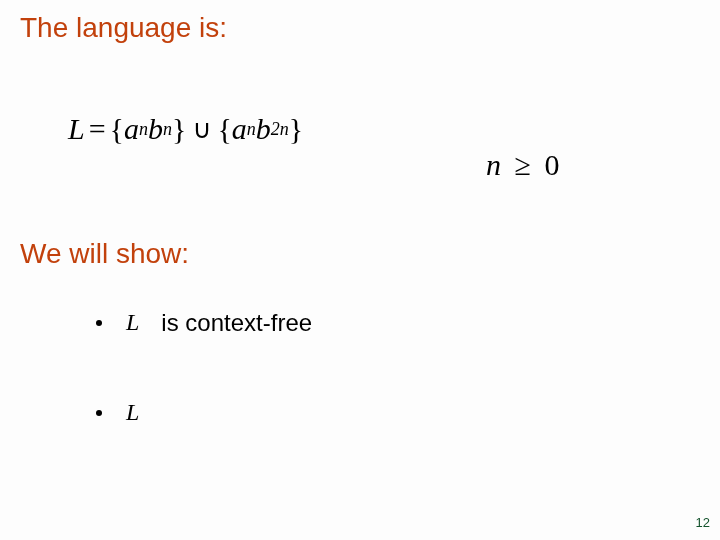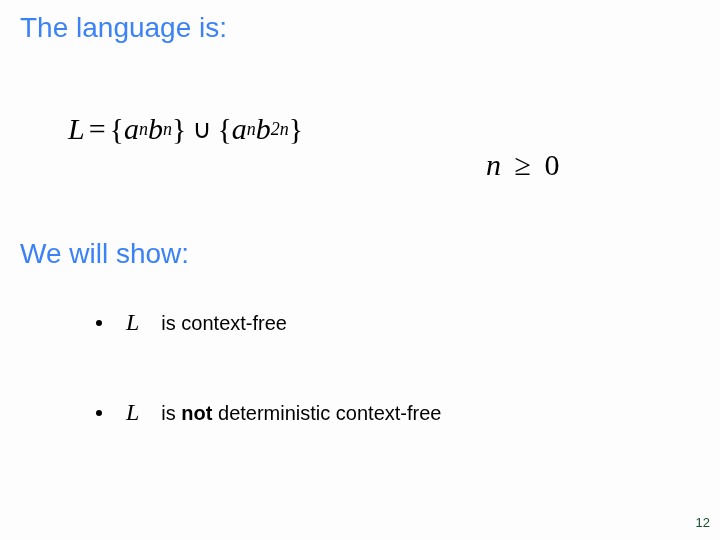--- a/index.html
+++ b/index.html
@@ -6,21 +6,21 @@
     body {
       width: 720px;
       height: 540px;
       background: #fdfdfd;
       font-family: "Comic Sans MS", cursive, sans-serif;
       position: relative;
       overflow: hidden;
     }
     .heading {
       font-size: 28px;
-      color: #3b82f6;
+      color: #c2410c;
       position: absolute;
     }
     .heading-1 { left: 20px; top: 12px; }
     .heading-2 { left: 20px; top: 238px; }
     .formula-row {
       position: absolute;
       left: 64px;
       top: 110px;
       display: flex;
       align-items: center;
@@ -68,21 +68,21 @@
       margin-right: 2px;
     }
     .var-L {
       font-family: "Times New Roman", serif;
       font-style: italic;
       font-size: 24px;
       padding: 1px 4px;
       flex: 0 0 auto;
     }
     .bullet-text {
-      font-size: 20px;
+      font-size: 24px;
       line-height: 1;
       text-align: center;
     }
     .bold { font-weight: bold; }
     .pagenum {
       position: absolute;
       right: 10px;
       bottom: 10px;
       font-family: Arial, sans-serif;
       font-size: 13px;
@@ -125,18 +125,15 @@
 
 <div class="bullet-row bullet-1">
   <span class="dot"></span>
   <span class="var-L">L</span>
   <span class="bullet-text">is context-free</span>
 </div>
 
 <div class="bullet-row bullet-2">
   <span class="dot"></span>
   <span class="var-L">L</span>
-  <span class="bullet-text nowrap">
-    <span>is </span><span class="bold">not</span><span> deterministic context-free</span>
-  </span>
 </div>
 
 <div class="pagenum">12</div>
 
 </body></html>

